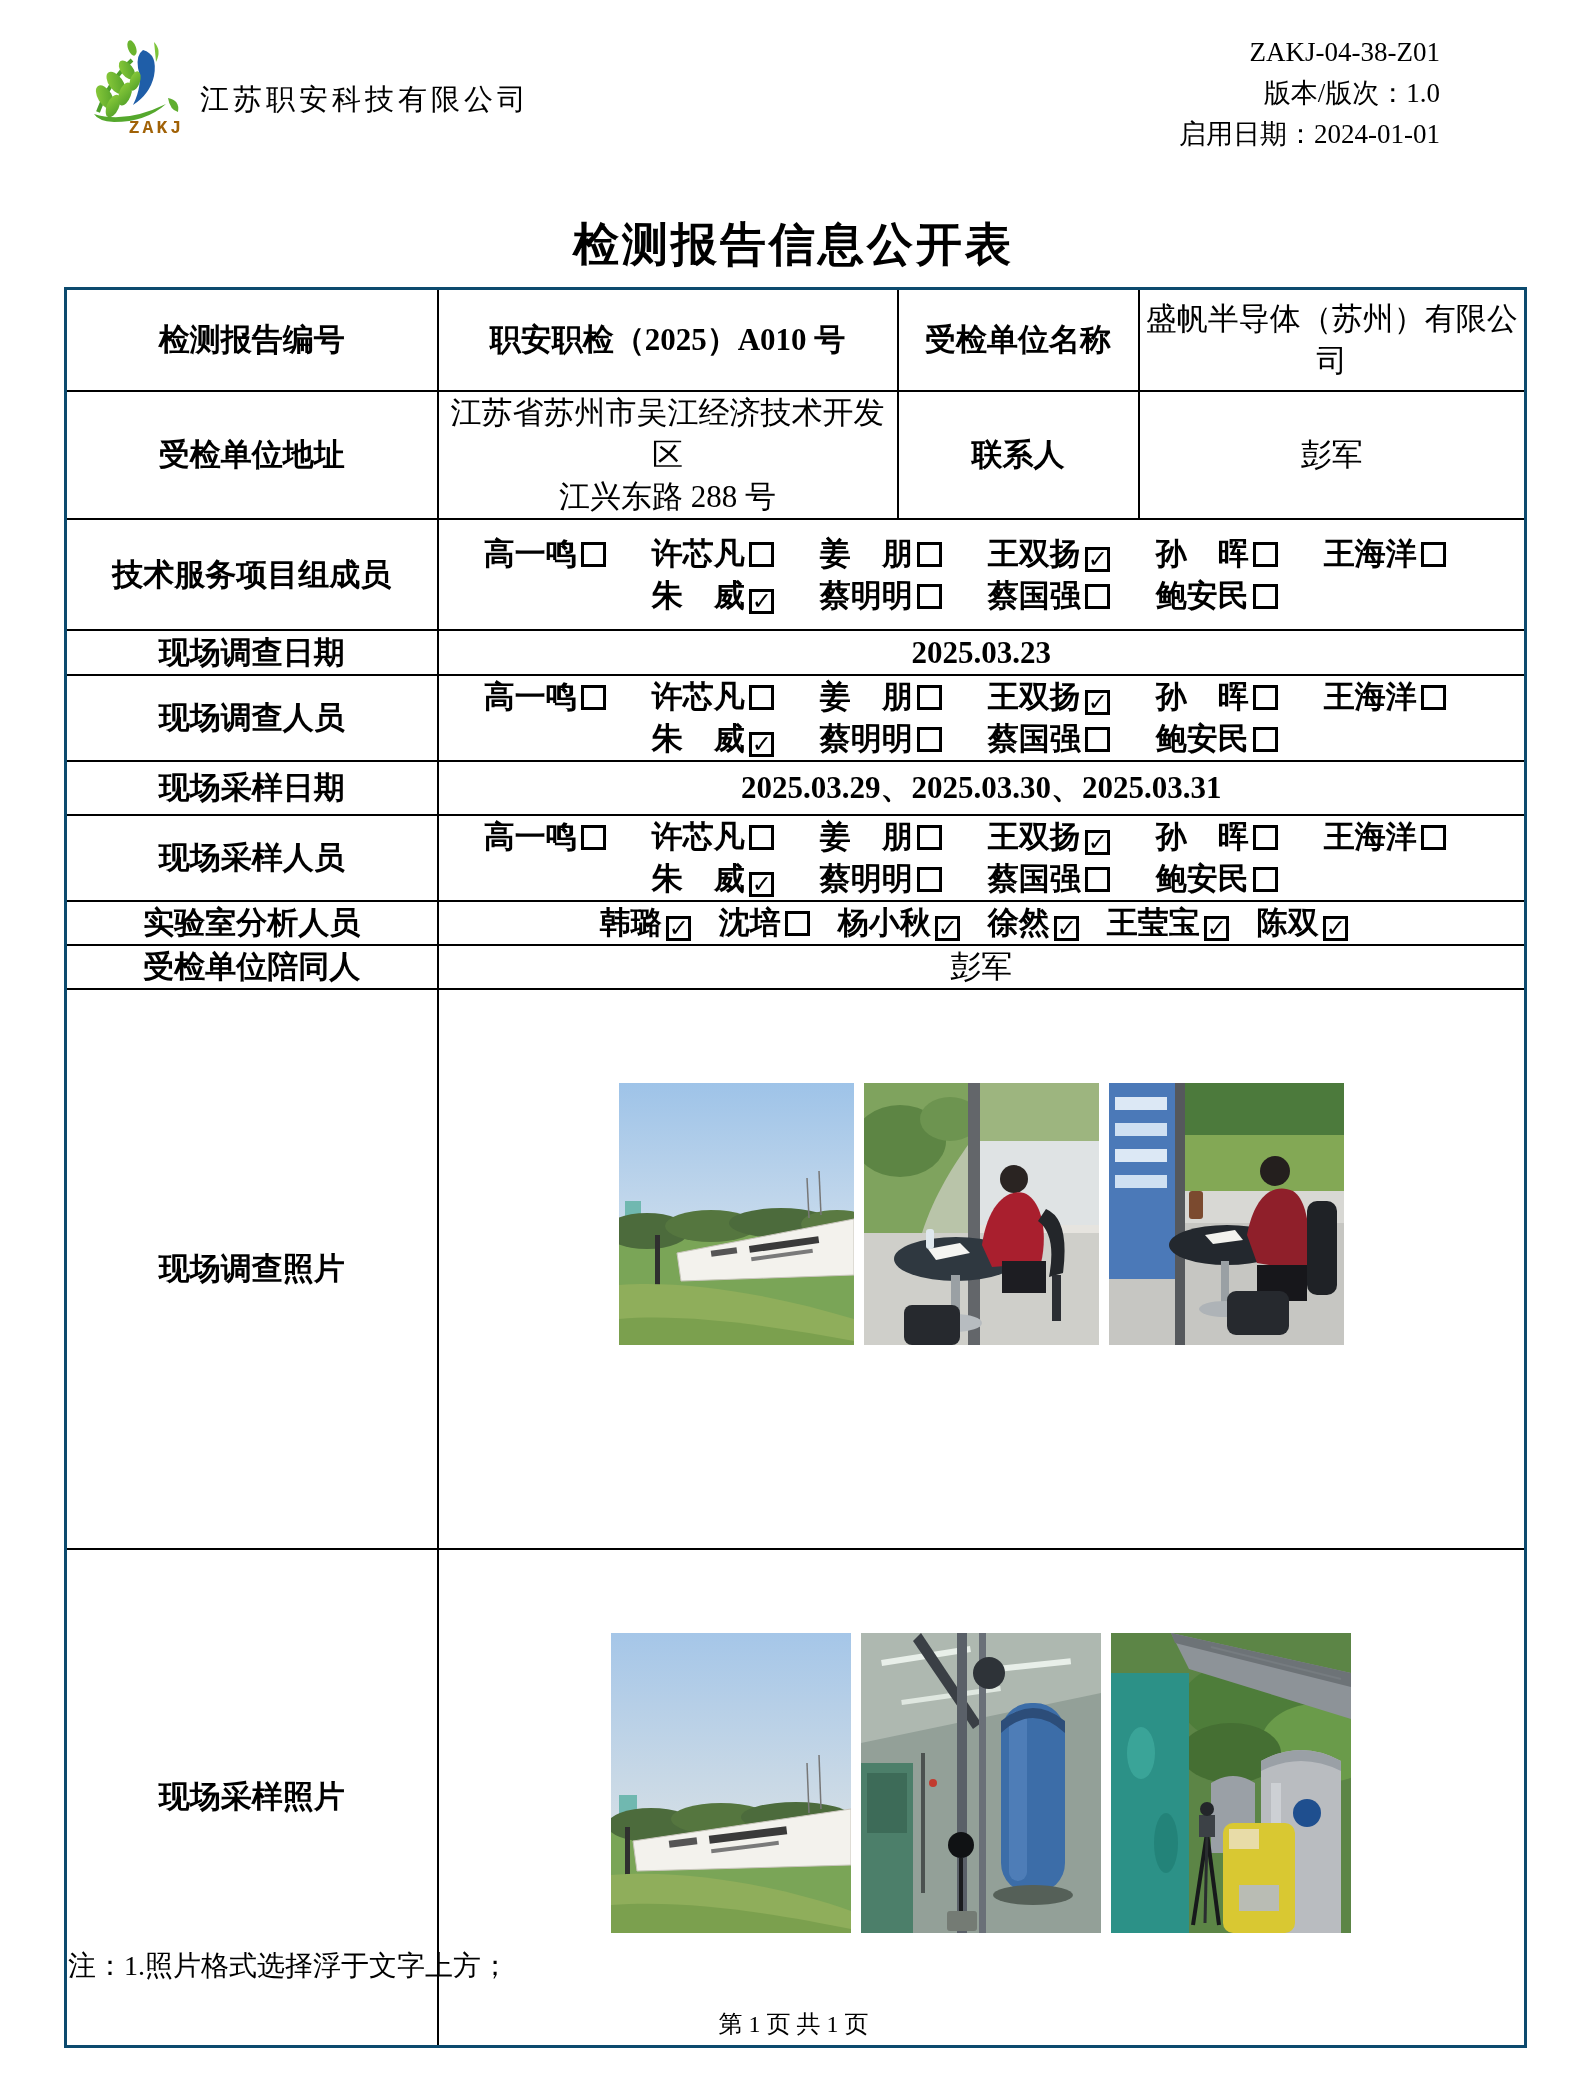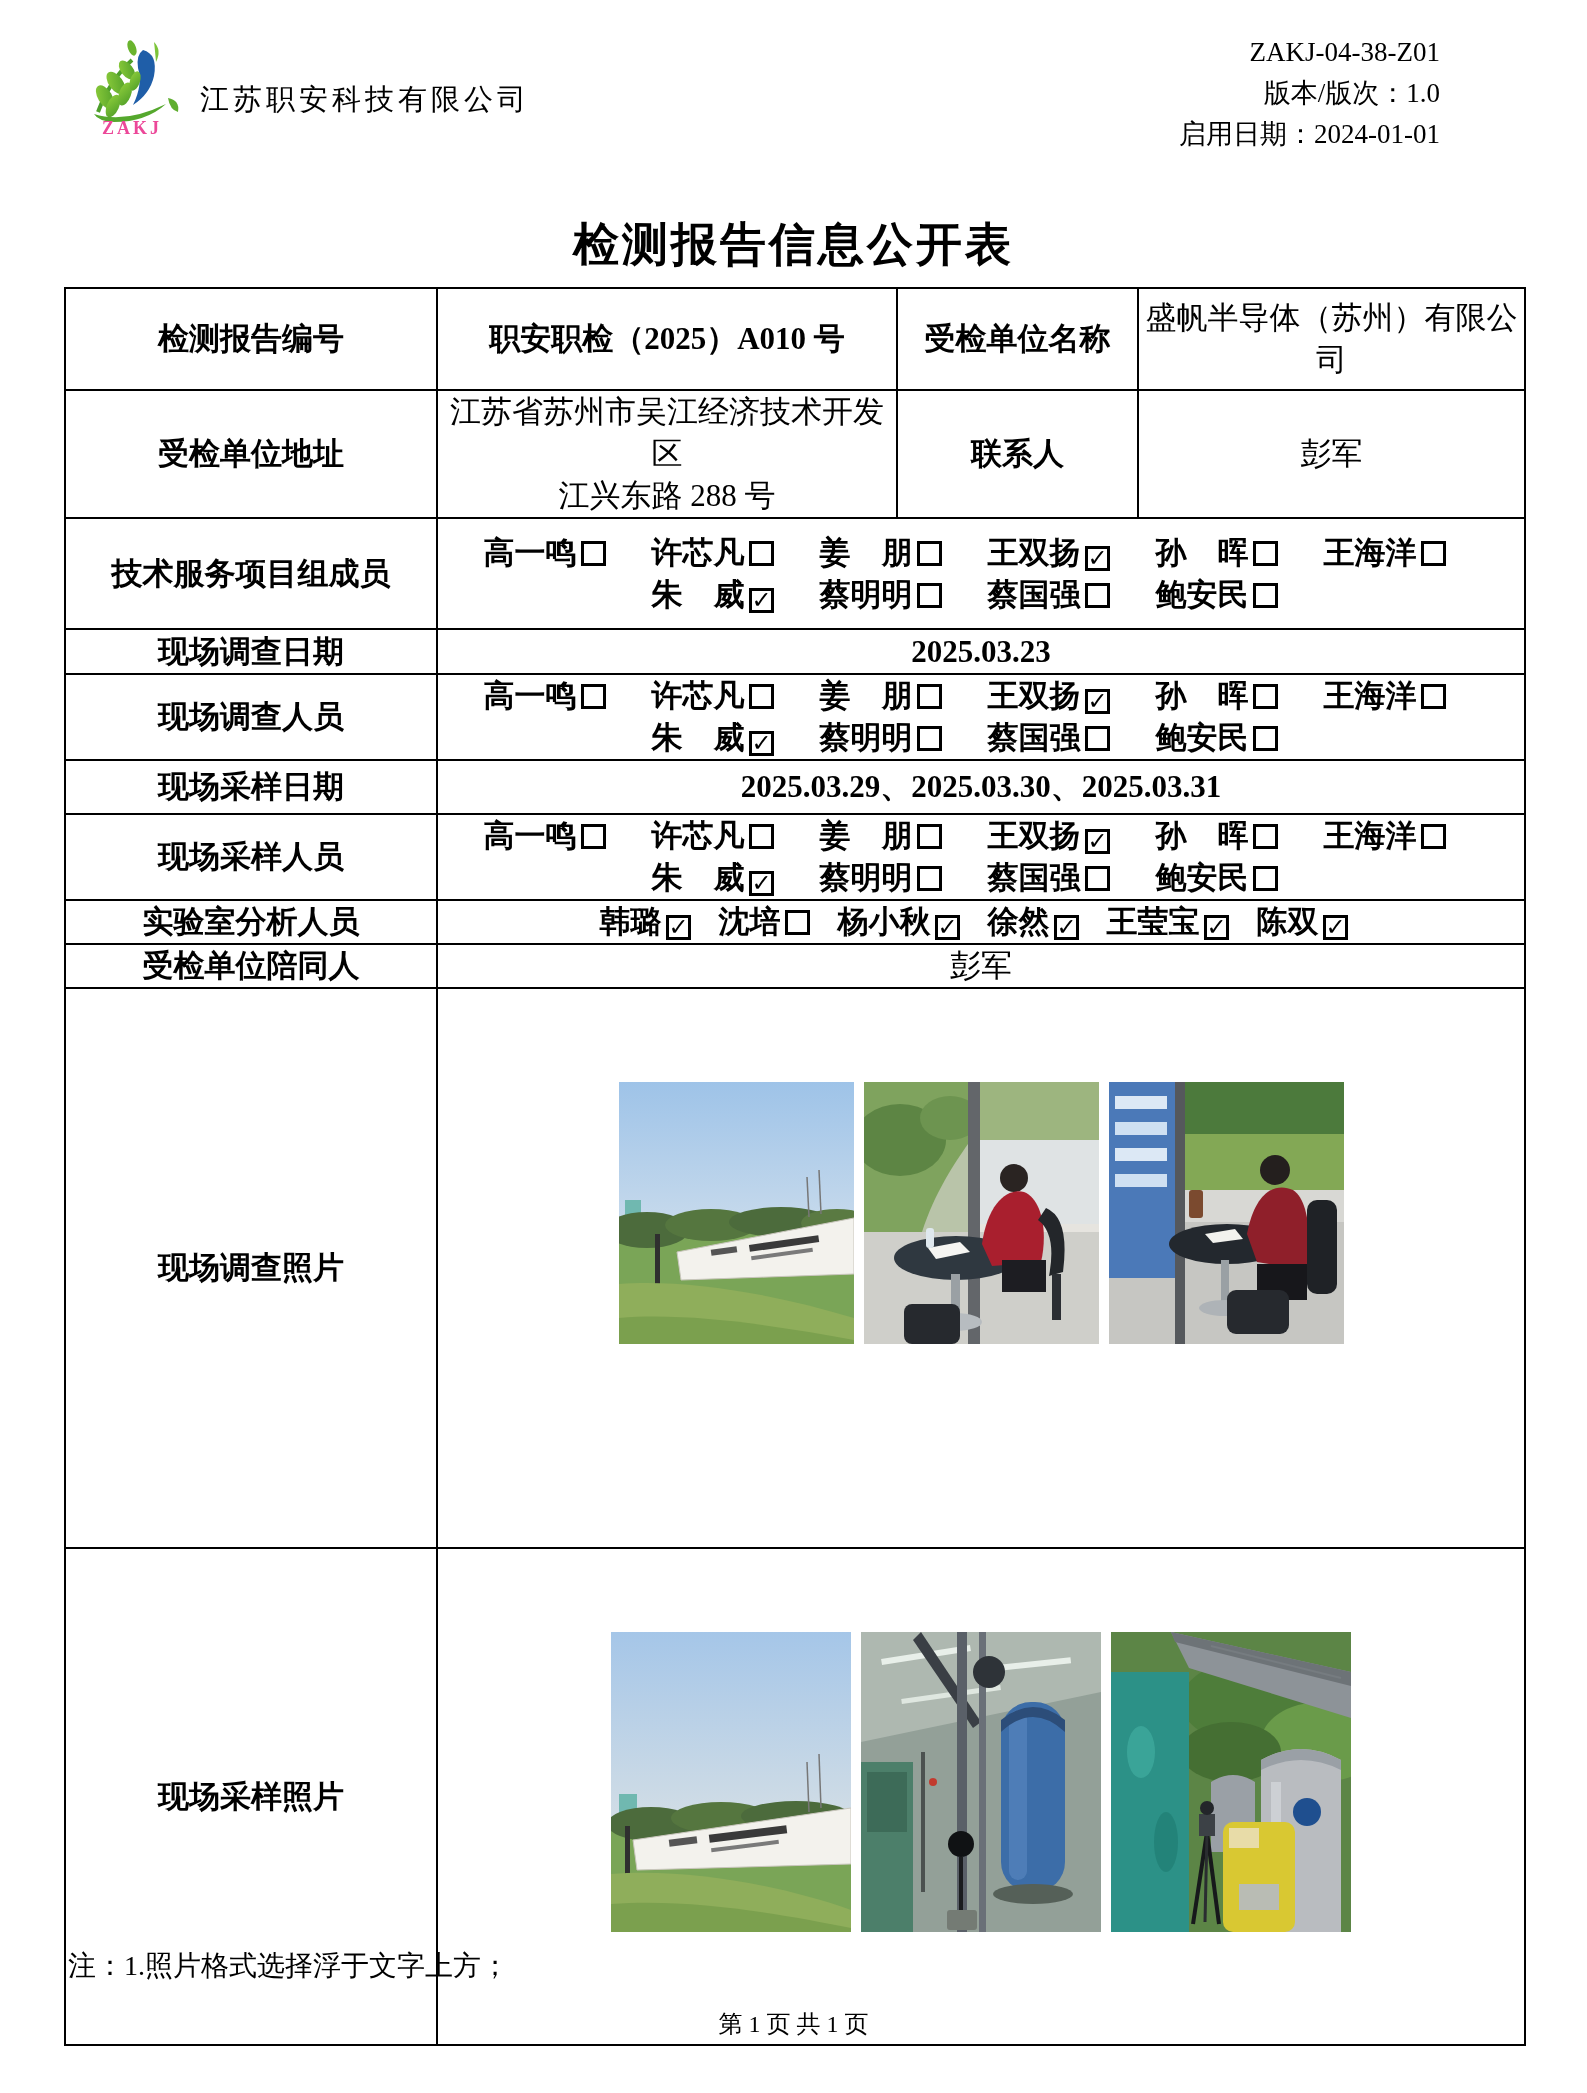--- a/index.html
+++ b/index.html
@@ -1,34 +1,34 @@
 <!DOCTYPE html>
 <html><head>
 <meta charset="utf-8">
 <style>
   html,body{margin:0;padding:0;background:#fff;}
   .page{position:relative;width:1587px;height:2093px;background:#ffffff;overflow:hidden;
         font-family:"Liberation Serif","DejaVu Serif",serif;color:#000;}
   
   .logo{position:absolute;left:80px;top:40px;width:110px;height:84px;}
-  .logo-zakj{position:absolute;left:80px;top:118px;width:104px;text-align:center;
-             color:#ec4899;font-weight:bold;font-size:18px;letter-spacing:3px;
-             font-family:Liberation Serif, serif;}
+  .logo-zakj{position:absolute;left:80px;top:118px;width:104px;text-align:right;
+             color:#a16207;font-weight:bold;font-size:18px;letter-spacing:3px;
+             font-family:Liberation Mono, monospace;}
   .company-name{position:absolute;left:200px;top:80px;font-size:29px;letter-spacing:4px;}
   .doc-meta{position:absolute;left:978px;top:32px;width:462px;text-align:right;
             font-size:27px;line-height:41px;}
   
   .title{position:absolute;left:0;top:214px;width:100%;text-align:center;
          font-size:46px;font-weight:bold;letter-spacing:3px;}
   
   table.main{position:absolute;left:64px;top:287px;width:1460px;border-collapse:collapse;
              table-layout:fixed;font-size:31px;}
   table.main td{border:2px solid #000;padding:0;vertical-align:middle;text-align:center;
                 overflow:hidden;}
-  table.main{border:1px solid #0c4a6e;}
+  table.main{border:3px solid #0c4a6e;}
   td.lbl{font-weight:bold;}
   td.val-b{font-weight:bold;}
   .two-line span{display:block;line-height:42px;}
   .members{text-align:left;padding-left:13px !important;font-weight:bold;line-height:42px;}
   .m{display:inline-block;white-space:nowrap;margin-right:46px;}
   .lab-row .m{margin-right:28px;}
   .cb{display:inline-block;width:19px;height:19px;border:3px solid #000;margin-left:4px;
       vertical-align:-3px;line-height:19px;text-align:center;font-size:24px;font-weight:bold;
       font-family:"DejaVu Sans",sans-serif;}
   .date-val{font-weight:bold;}

